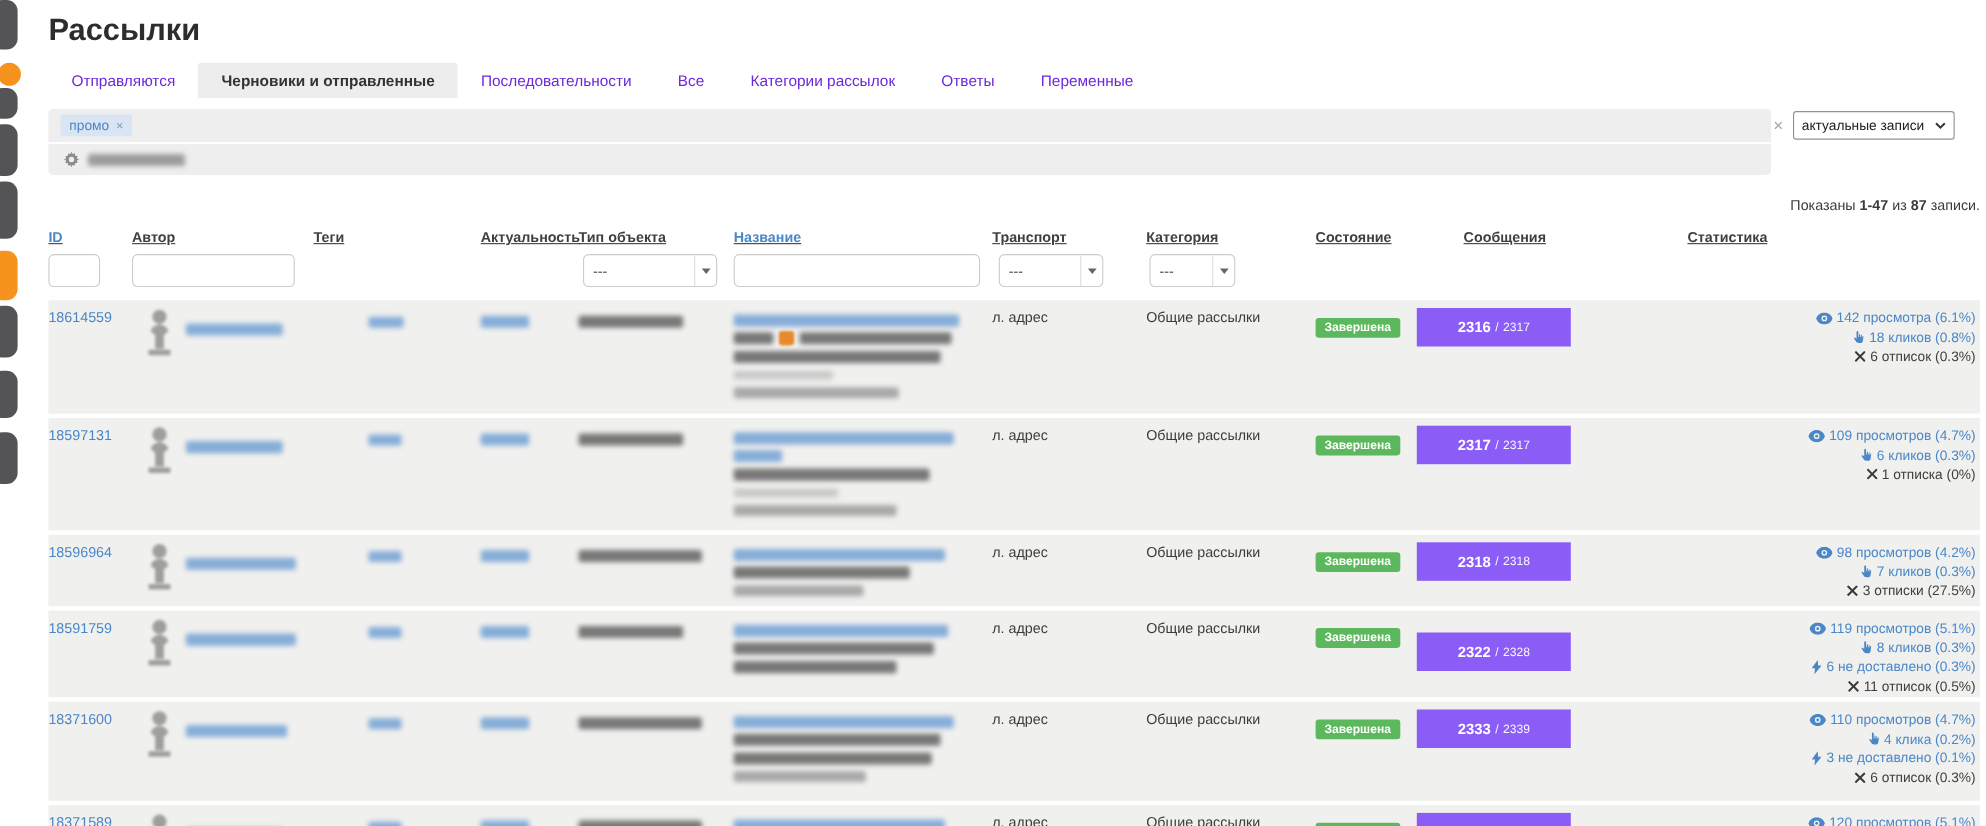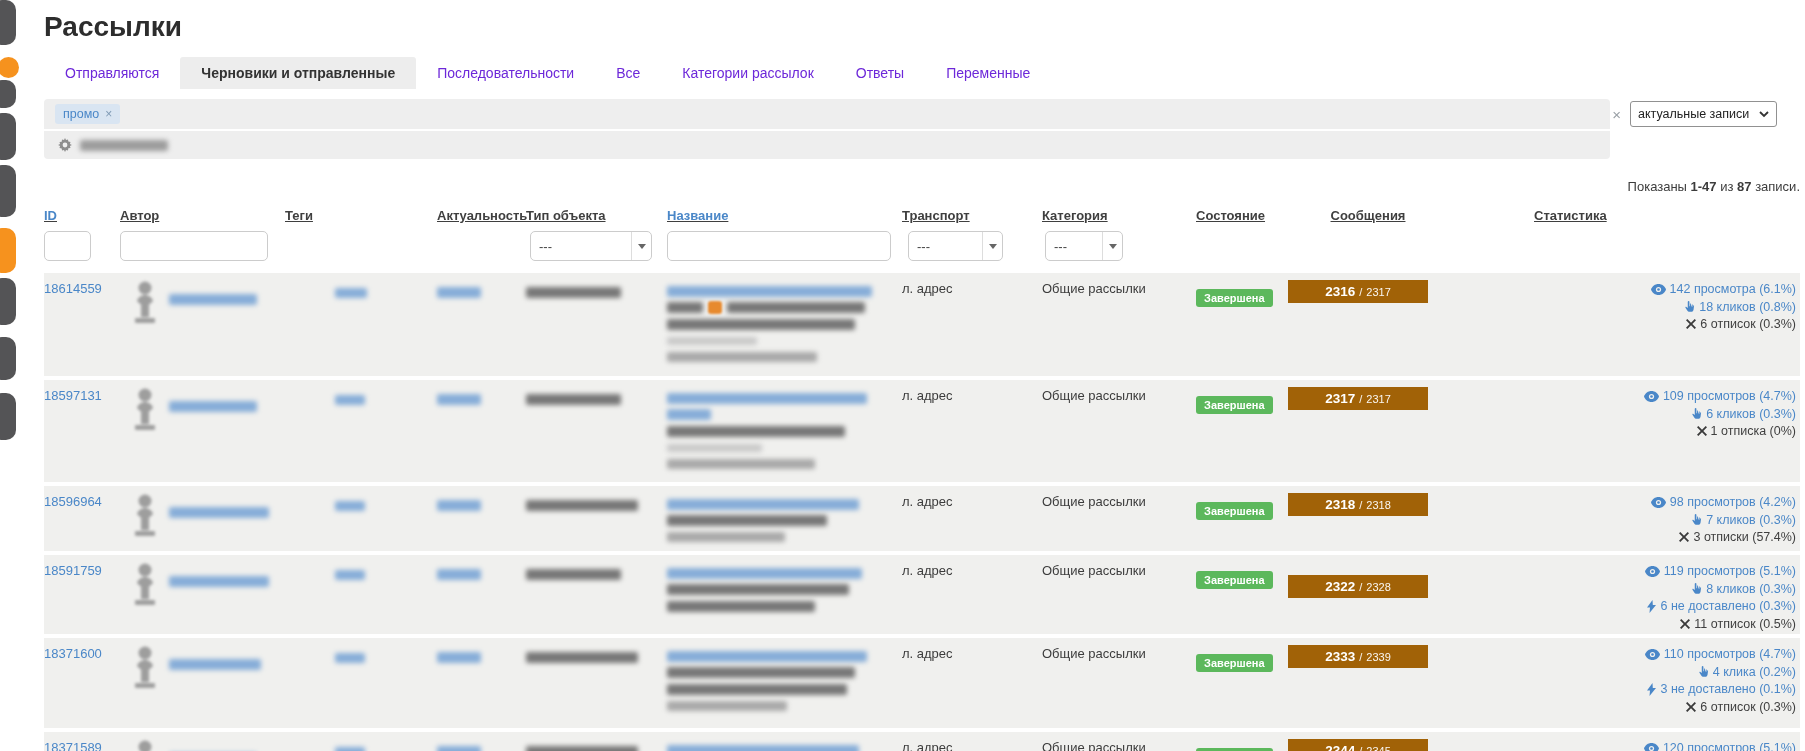--- a/index.html
+++ b/index.html
@@ -77,21 +77,21 @@
   .t-blue  { background:#86add8; height:11px; }
   .t-dark  { background:#777777; height:11px; }
   .t-gray  { background:#a9a9a9; height:10px; }
   .t-light { background:#c9c9c9; height:8px; }
   .t-emoji { background:#e78a2e; height:13px; border-radius:3px; filter:blur(1px); }
   .author-line { margin-top:13px; }
   .tag-chunk { height:10px; }
   .nline { display:flex; align-items:center; gap:5px; height:16.5px; }
 
   .badge { display:inline-block; margin-top:8px; background:#5cb85c; color:#fff; font-size:11px; font-weight:700; padding:3px 8px; border-radius:3px; }
-  .msgbar { margin:7px 20px 0 0; height:23px; background:#a16207; color:#fff; display:flex; align-items:center; justify-content:center; gap:4px; }
+  .msgbar { margin:7px 20px 0 0; height:35px; background:#8b5cf6; color:#fff; display:flex; align-items:center; justify-content:center; gap:4px; }
   .msgbar b { font-size:13.5px; font-weight:700; }
   .msgbar .msep, .msgbar .mtot { font-size:11px; opacity:.95; }
 
   .c-stats { padding:8px 4px 0 0; display:flex; flex-direction:column; gap:1.5px; align-items:flex-end; }
   .sline { display:flex; align-items:center; gap:4px; font-size:12.5px; line-height:16px; white-space:nowrap; }
   .s-blue { color:#4a87c8; }
   .s-dark { color:#3f3f3f; }
   .sicon { display:inline-flex; align-items:center; }
 </style>
 </head>
@@ -416,21 +416,21 @@
               </svg>
             </span>
             <span>7 кликов (0.3%)</span>
           </div>
           <div class="sline s-dark">
             <span class="sicon">
               <svg width="10" height="10" viewBox="0 0 10 10">
                 <path d="M1.3 0L5 3.7 8.7 0 10 1.3 6.3 5 10 8.7 8.7 10 5 6.3 1.3 10 0 8.7 3.7 5 0 1.3z" fill="#3a3a3a"></path>
               </svg>
             </span>
-            <span>3 отписки (57.4%)</span>
+            <span>3 отписки (27.5%)</span>
           </div>
         </div>
   </div>
 
   <div class="row tgrid" style="min-height: 79px;">
     <div class="cell"><a class="id-link">18591759</a></div>
     <div class="cell c-author">
       <span class="avatar">
         <svg width="30" height="46" viewBox="0 0 30 46">
               <g fill="#909090">

